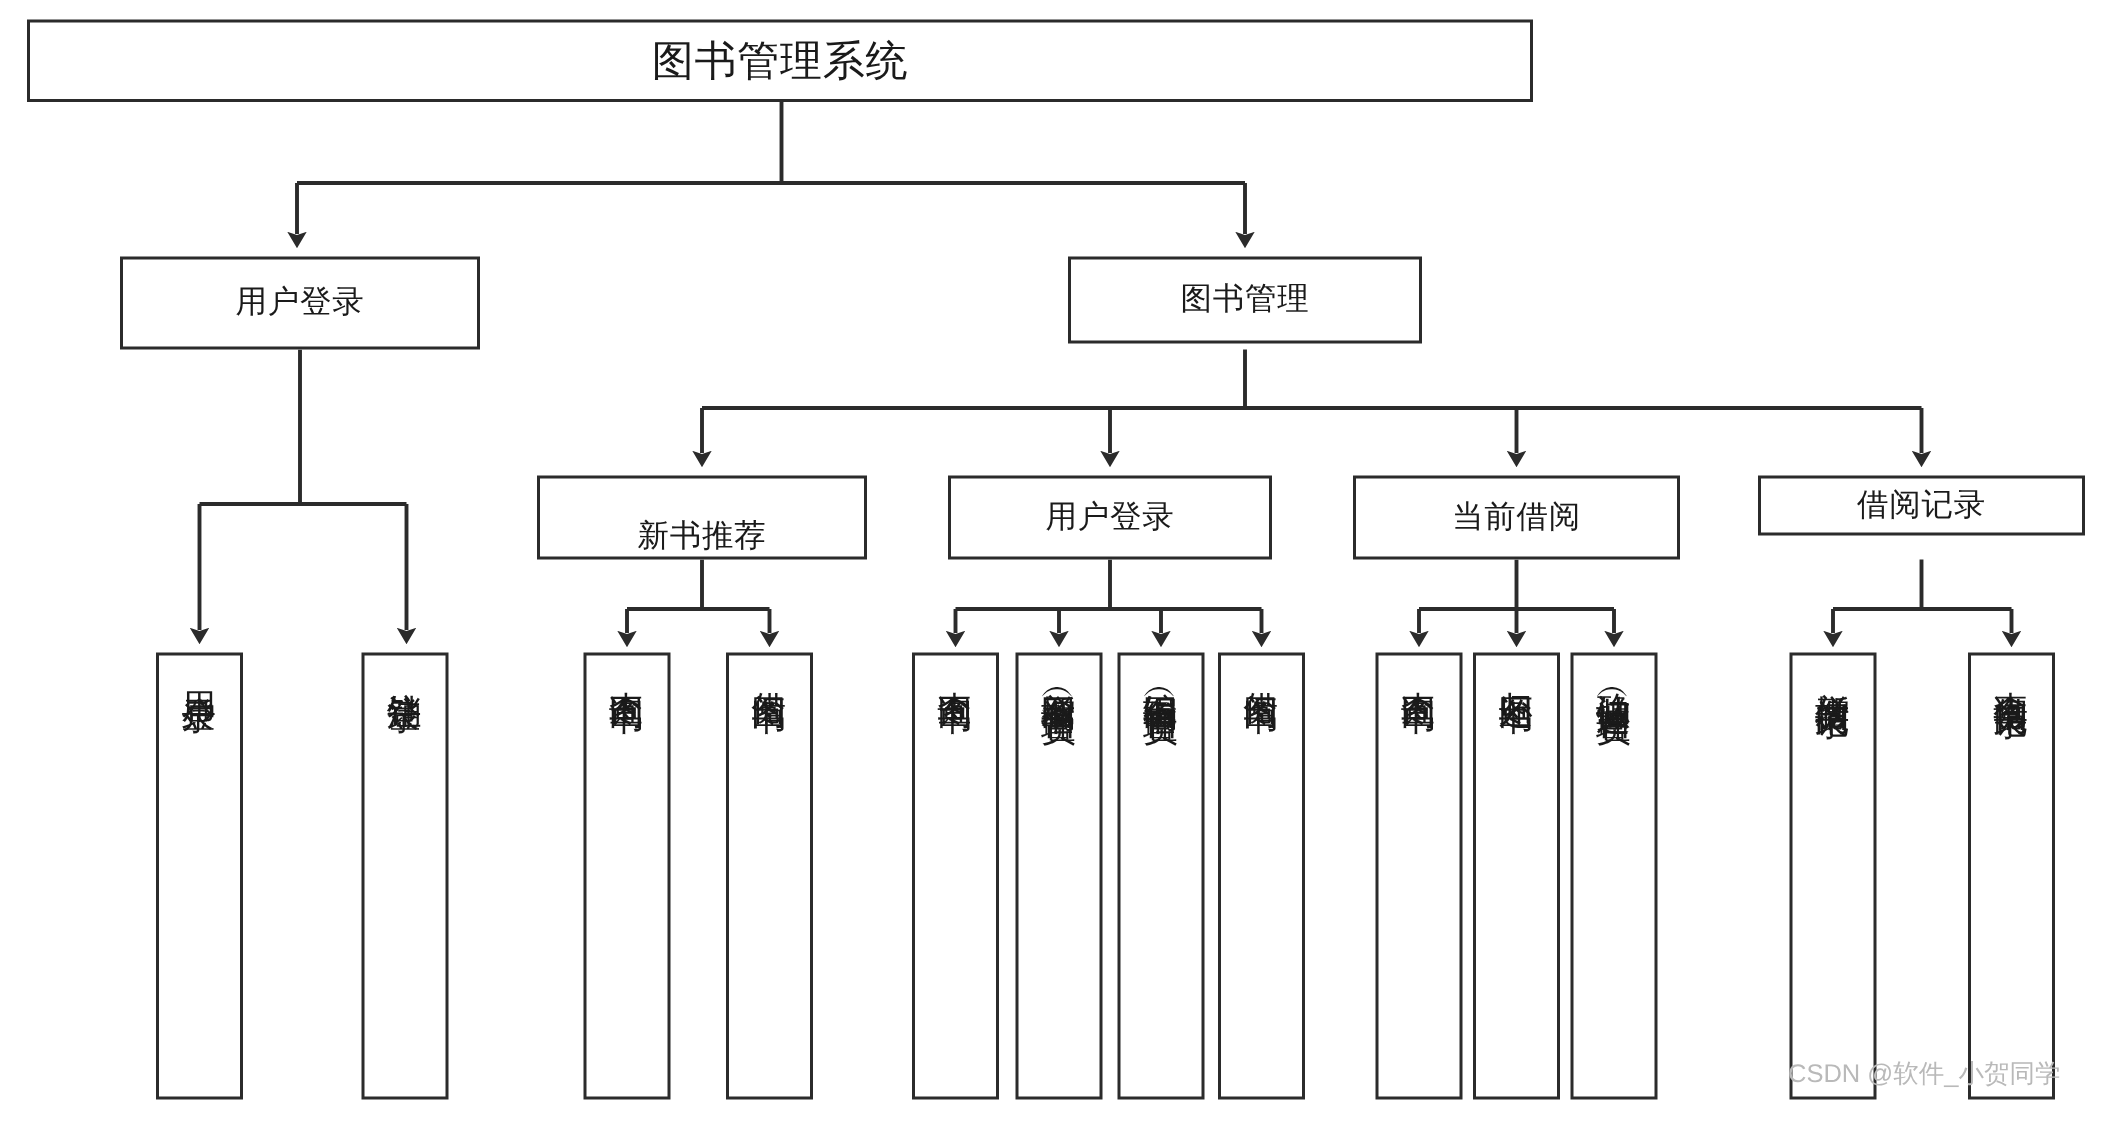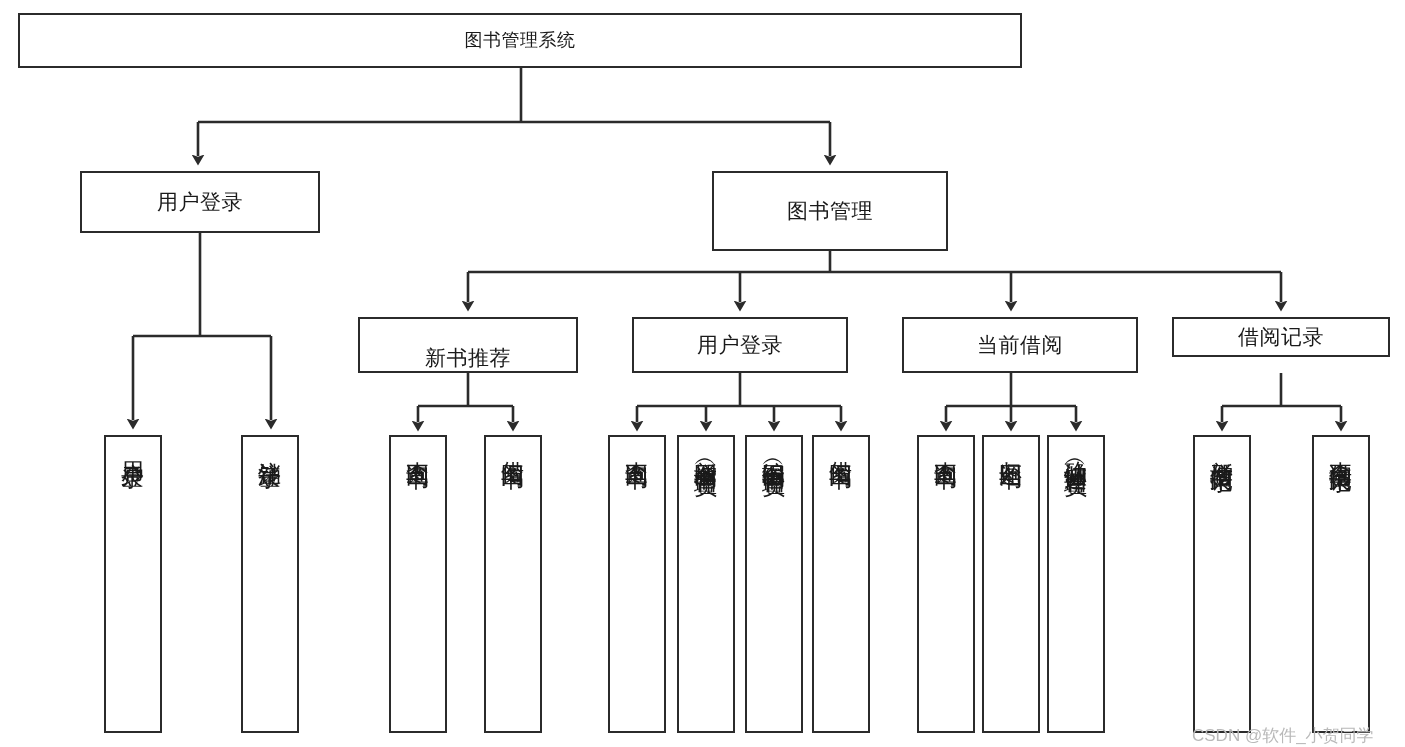--- a/index.html
+++ b/index.html
@@ -42,21 +42,21 @@
     line-height: 1.18;
     letter-spacing: 0.5px;
     color: #1a1a1a;
     white-space: nowrap;
   }
   
   .node.horiz .node-label {
     font-size: 21px;
   }
   .node.root .node-label {
-    font-size: 18px;
+    font-size: 28px;
   }
   
   .node.leaf {
     writing-mode: vertical-rl;
     text-orientation: upright;
     align-items: center;
     justify-content: flex-start;
     padding-top: 6px;
   }
   .node.leaf .node-label {
@@ -147,31 +147,31 @@
 
   <div id="node-layer">
 
     <div class="node horiz root" style="left: 18px; top: 13px; width: 1004px; height: 55px;">
       <span class="node-label">图书管理系统</span>
     </div>
 
     <div class="node horiz" style="left: 80px; top: 171px; width: 240px; height: 62px;">
       <span class="node-label">用户登录</span>
     </div>
-    <div class="node horiz" style="left: 712px; top: 171px; width: 236px; height: 80px;">
+    <div class="node horiz" style="left: 712px; top: 171px; width: 236px; height: 58px;">
       <span class="node-label">图书管理</span>
     </div>
 
     <div class="node horiz" style="left: 358px; top: 317px; width: 220px; height: 56px; align-items: flex-end;">
       <span class="node-label">新书推荐</span>
     </div>
     <div class="node horiz" style="left: 632px; top: 317px; width: 216px; height: 56px;">
       <span class="node-label">用户登录</span>
     </div>
-    <div class="node horiz" style="left: 902px; top: 317px; width: 236px; height: 56px;">
+    <div class="node horiz" style="left: 902px; top: 317px; width: 218px; height: 56px;">
       <span class="node-label">当前借阅</span>
     </div>
     <div class="node horiz" style="left: 1172px; top: 317px; width: 218px; height: 40px;">
       <span class="node-label">借阅记录</span>
     </div>
 
     <div class="node leaf" style="left: 104px; top: 435px; width: 58px; height: 298px;">
       <span class="node-label">用户登录</span>
     </div>
     <div class="node leaf" style="left: 241px; top: 435px; width: 58px; height: 298px;">
@@ -206,17 +206,17 @@
     </div>
     <div class="node leaf" style="left: 1193px; top: 435px; width: 58px; height: 298px;">
       <span class="node-label">新增借阅记录</span>
     </div>
     <div class="node leaf" style="left: 1312px; top: 435px; width: 58px; height: 298px;">
       <span class="node-label">查询借阅记录</span>
     </div>
 
   </div>
 
-  <div class="watermark" style="left: 1192px; top: 724px;">
+  <div class="watermark" style="left: 1192px; top: 704px;">
     <span>CSDN @软件_小贺同学</span>
   </div>
 
 </div>
 
 </body></html>

